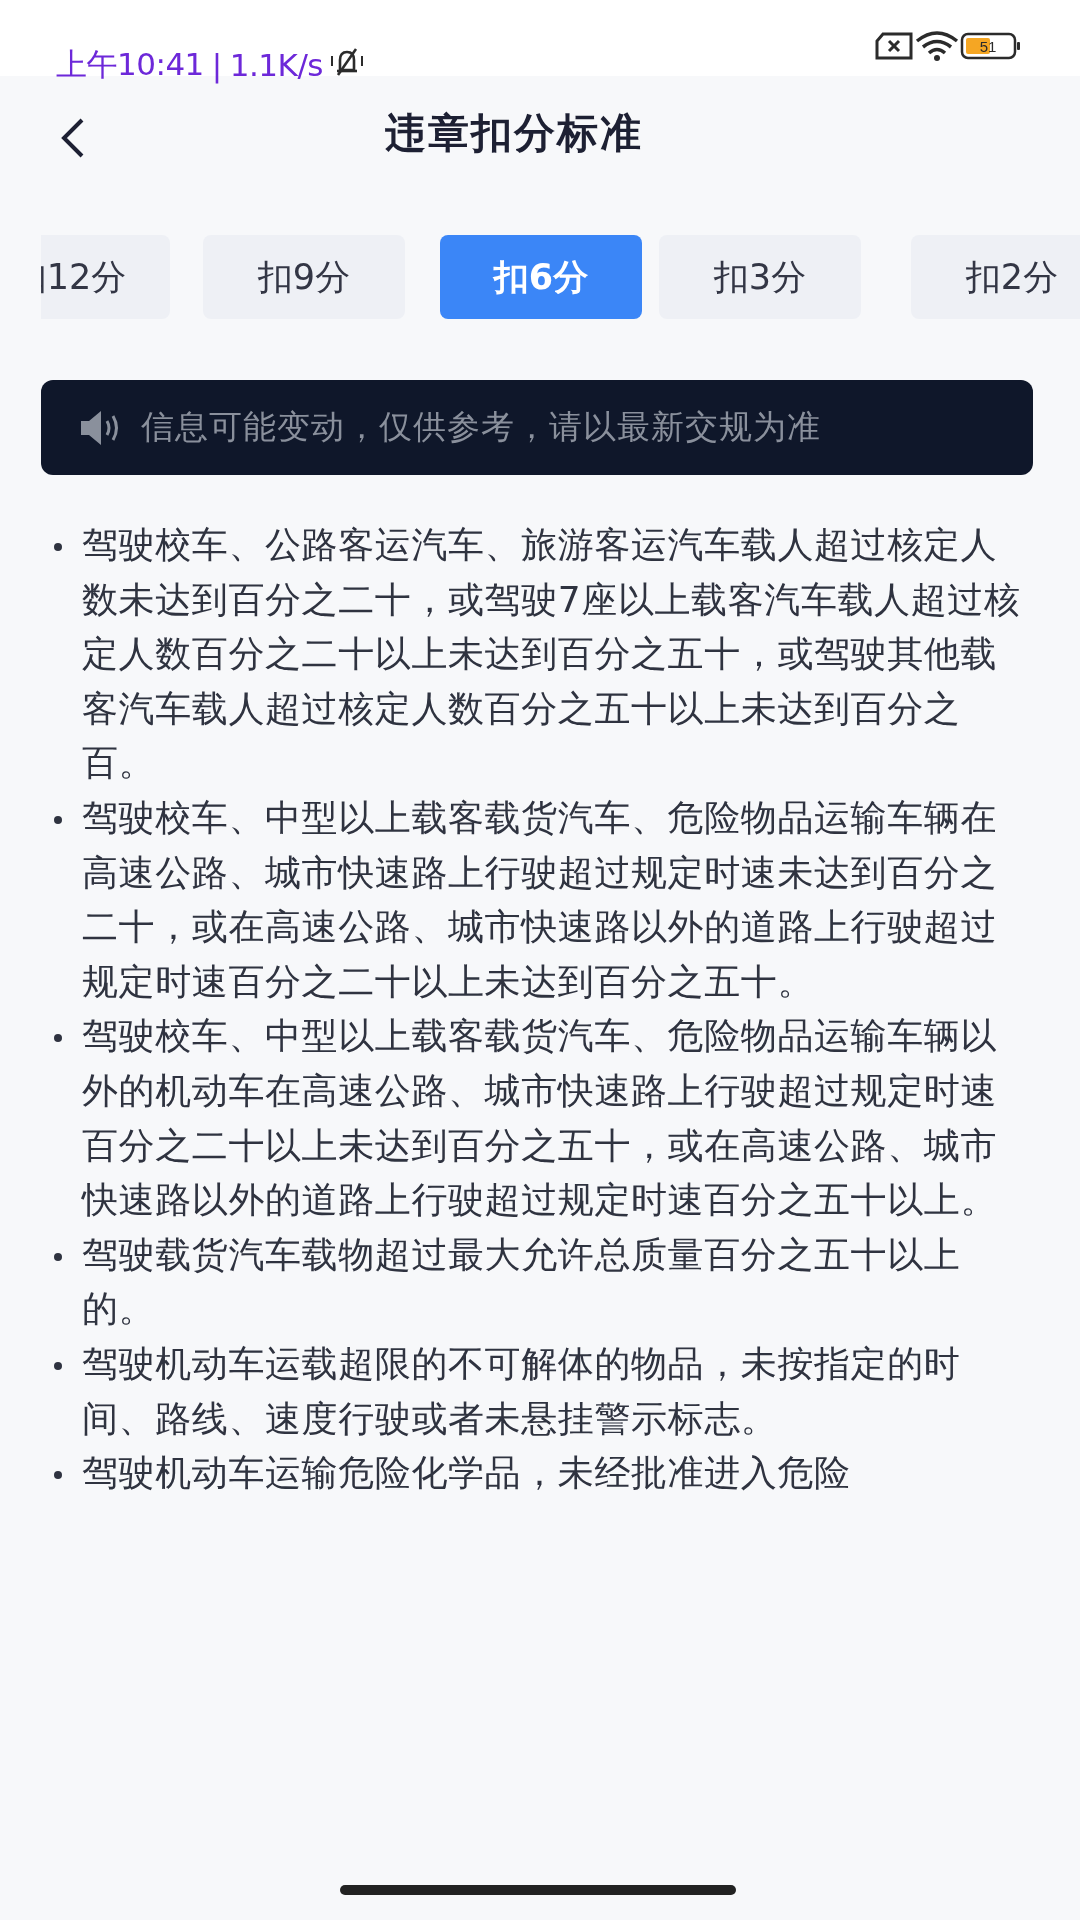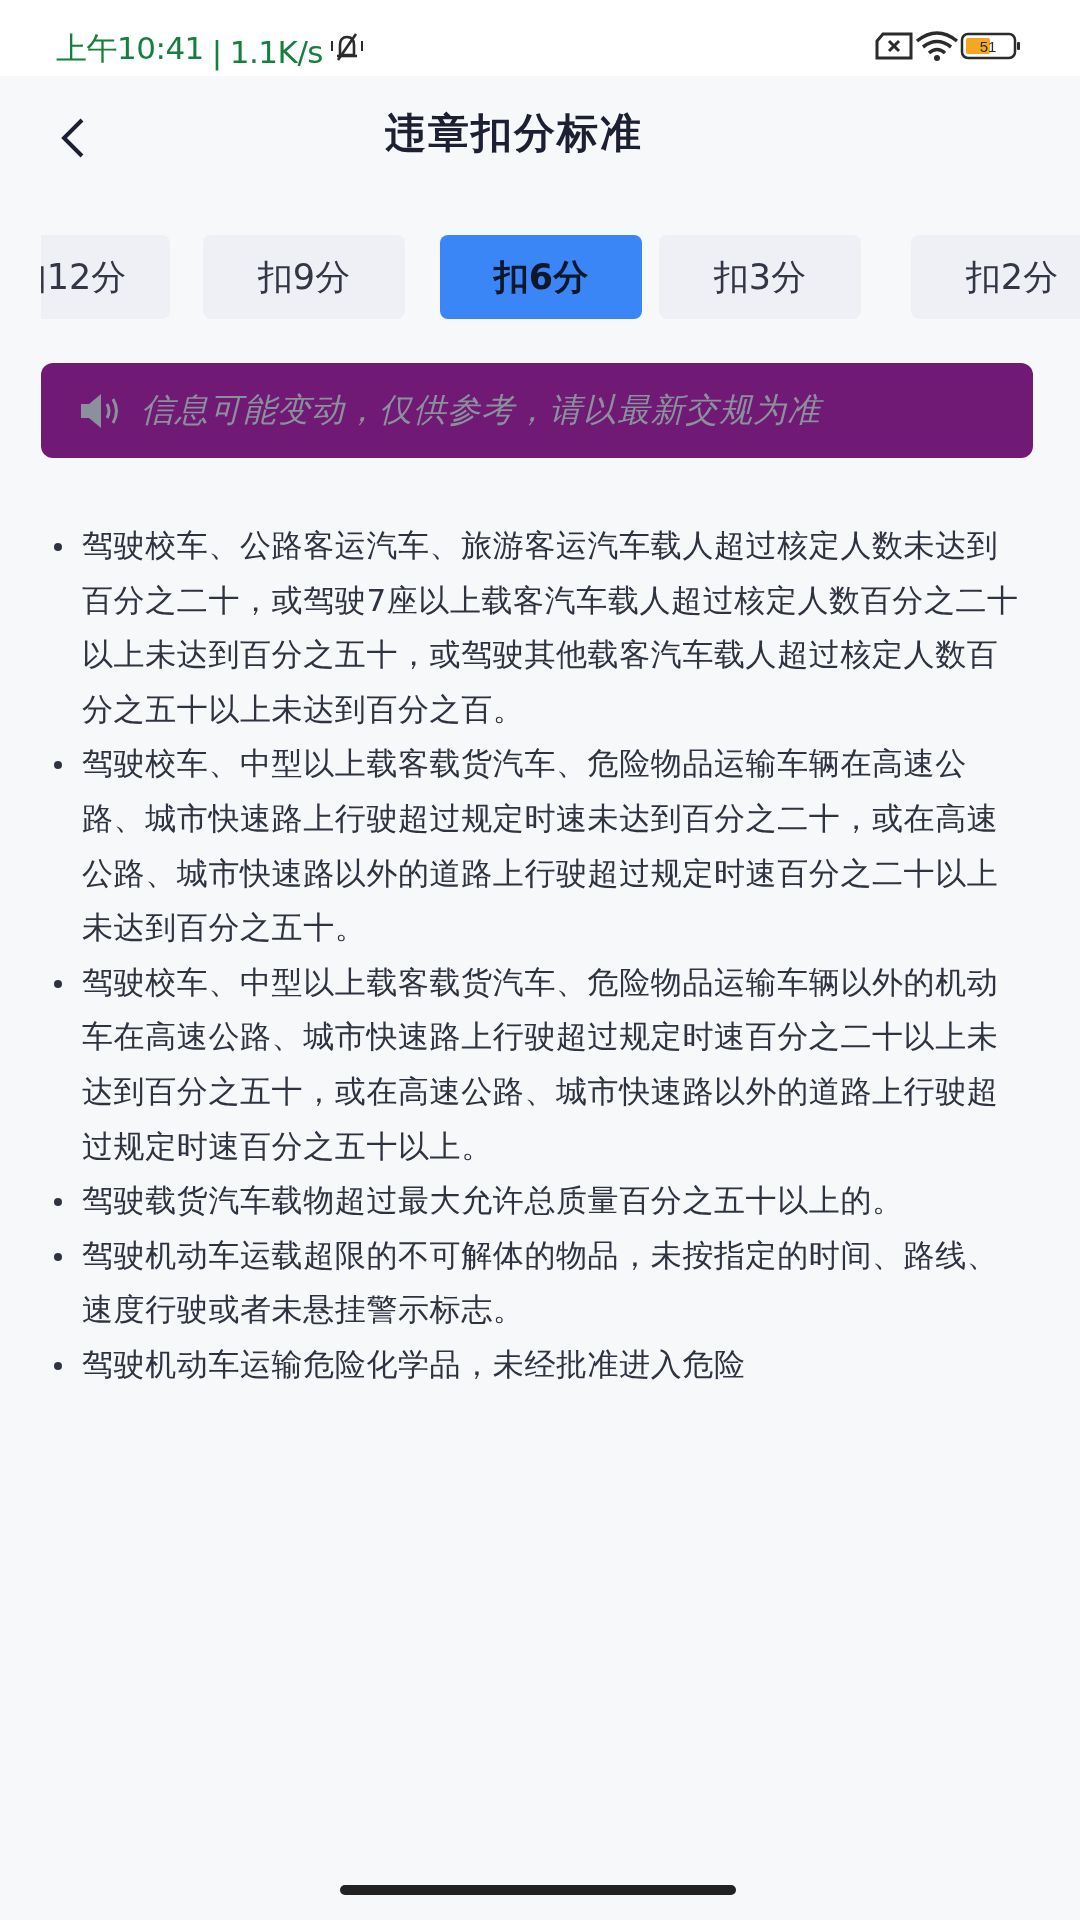--- a/index.html
+++ b/index.html
@@ -1,30 +1,30 @@
 <!DOCTYPE html>
 <html><head>
 <meta charset="utf-8">
 <style>
   html,body{margin:0;padding:0;}
   body{width:1080px;height:1920px;background:#f7f8fa;font-family:"DejaVu Sans","Liberation Sans",sans-serif;color:#2f3340;position:relative;overflow:hidden;}
   .statusbar{position:absolute;left:0;top:0;width:1080px;height:76px;background:#ffffff;}
-  .sb-left{position:absolute;left:56px;top:28px;font-size:31px;color:#15803d;display:flex;align-items:flex-end;gap:6px;letter-spacing:-0.5px;}
+  .sb-left{position:absolute;left:56px;top:44px;font-size:31px;color:#6d28d9;display:flex;align-items:center;gap:6px;letter-spacing:-0.5px;}
   .sb-right{position:absolute;right:58px;top:30px;display:flex;align-items:center;}
   .header{position:absolute;left:0;top:76px;width:1028px;height:124px;}
   .back{position:absolute;left:52px;top:38px;width:48px;height:48px;cursor:pointer;}
   .title{position:absolute;left:0;right:0;top:30px;text-align:center;font-size:41px;font-weight:bold;color:#1d2033;letter-spacing:2px;}
   .tabs{position:absolute;left:41px;top:235px;width:1039px;height:84px;overflow:hidden;}
   .tab{position:absolute;top:0;width:202px;height:84px;border-radius:8px;background:#eef0f5;color:#333645;font-size:35px;display:flex;align-items:center;justify-content:center;cursor:pointer;}
-  .tab.active{background:#3b86f7;color:#0f172a;font-weight:bold;}
-  .notice{position:absolute;left:41px;top:363px;width:992px;height:95px;background:#701a75;border-radius:12px;display:flex;align-items:center;font-style:italic;}
+  .tab.active{background:#3b86f7;color:#ffffff;font-weight:bold;}
+  .notice{position:absolute;left:41px;top:380px;width:992px;height:95px;background:#0f172a;border-radius:12px;display:flex;align-items:center;}
   .notice-icon{margin-left:38px;width:48px;height:40px;}
   .notice-text{margin-left:14px;font-size:33px;color:#8a909c;letter-spacing:1px;}
   .rules{position:absolute;left:52px;top:518px;width:975px;margin:0;padding:0;list-style:none;}
-  .rule{position:relative;padding-left:30px;font-size:31px;line-height:54.6px;color:#2f3340;letter-spacing:0.6px;}
+  .rule{position:relative;padding-left:30px;font-size:36px;line-height:54.6px;color:#2f3340;letter-spacing:0.6px;}
   .bullet{position:absolute;left:2px;top:25px;width:8px;height:8px;border-radius:50%;background:#2f3340;}
   .homebar{position:absolute;left:340px;top:1885px;width:396px;height:10px;border-radius:5px;background:#222222;}
 </style>
 </head>
 <body>
 
 <div class="statusbar">
   <div class="sb-left">
     <span>上午10:41</span>
     <span style="margin:0 2px;">|</span>

